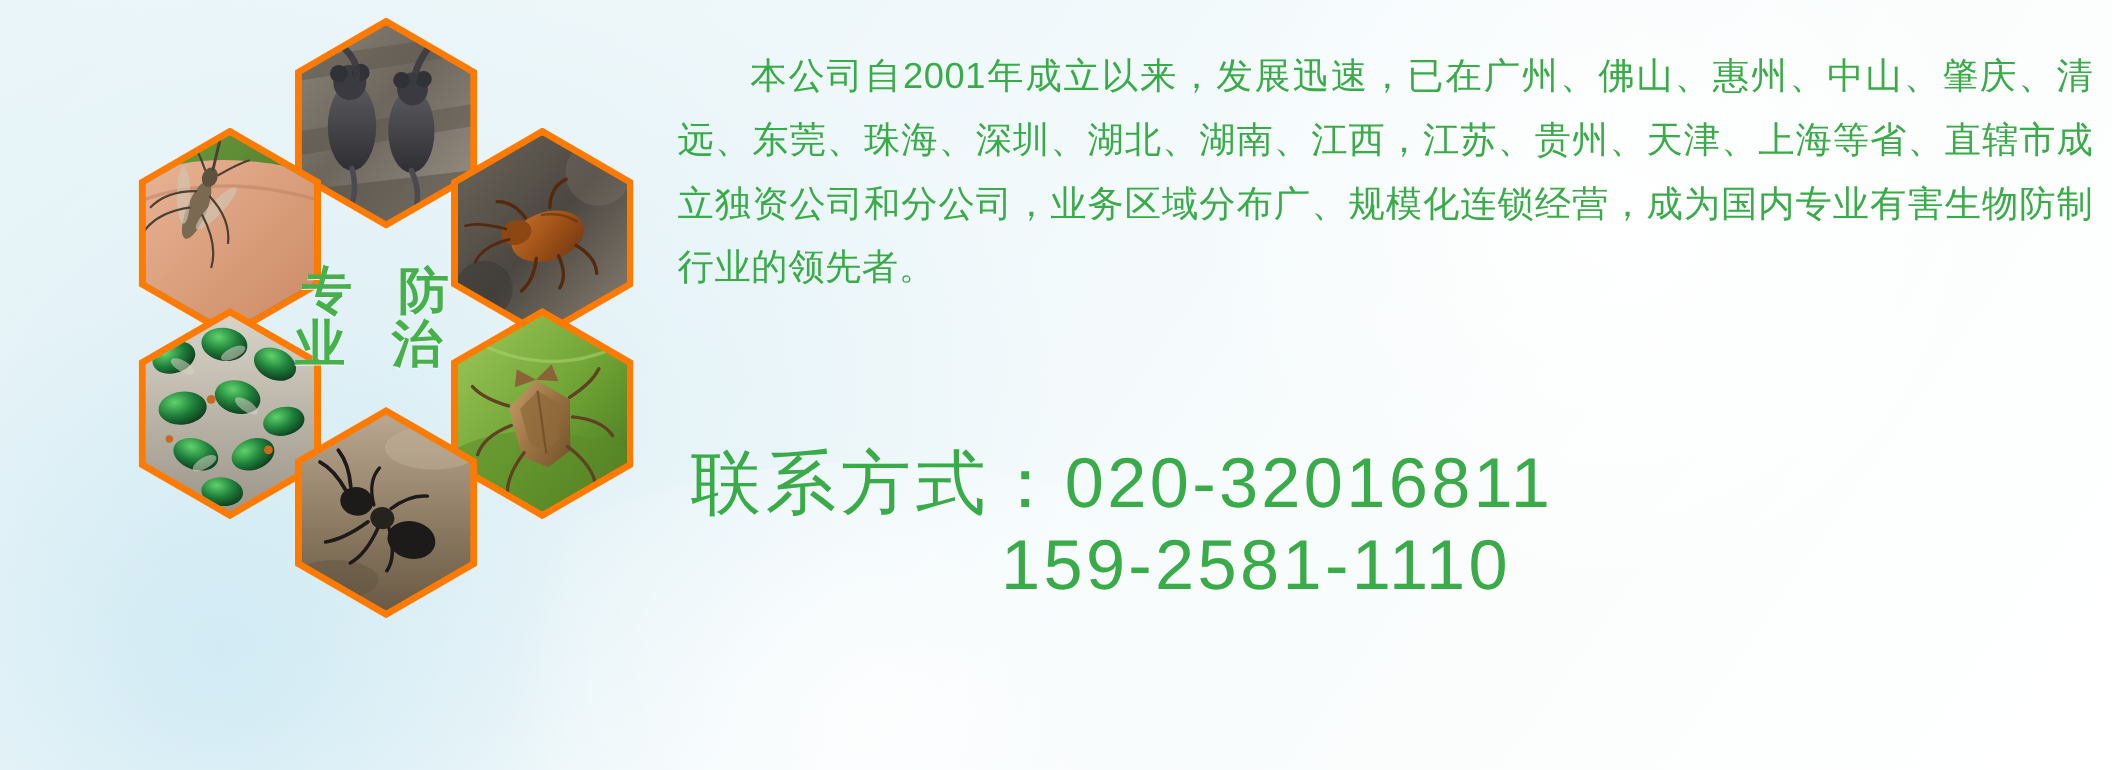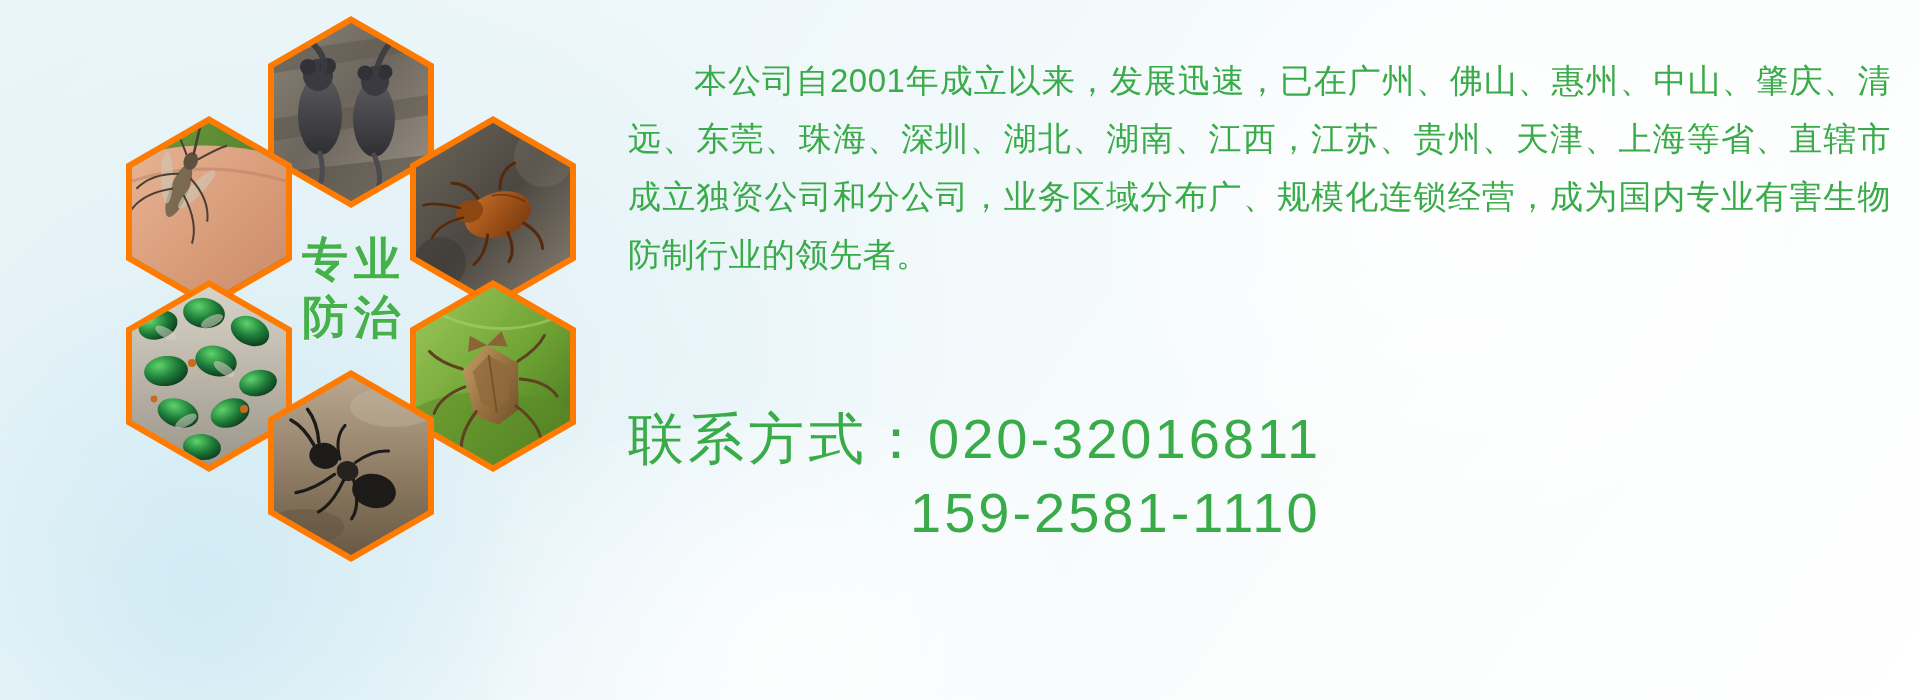--- a/index.html
+++ b/index.html
@@ -74,21 +74,21 @@
   .hex.h-ant        { left: 178px; top: 362px; }
 
   
   #hex-label {
     position: absolute;
     left: 178px;
     top: 190px;
     width: 166px;
     height: 180px;
     display: flex;
-    flex-direction: column;
+    flex-direction: row;
     align-items: center;
     justify-content: center;
     gap: 10px;
     z-index: 5;
   }
   #hex-label .ln {
     color: #46b14b;
     font-size: 46px;
     font-weight: bold;
     letter-spacing: 6px;
@@ -98,39 +98,39 @@
   }
 
   
   #copy {
     position: absolute;
     left: 612px;
     top: 36px;
     width: 1295px;
   }
   #copy p {
-    margin: 16px;
+    margin: 4px;
     color: #3aab49;
     font-size: 33px;
     line-height: 58px;
     letter-spacing: 0.5px;
     text-align: justify;
     text-justify: inter-character;
     text-indent: 66px;
     font-weight: 500;
   }
   #contact {
     position: absolute;
     left: 628px;
     top: 402px;
     width: 1290px;
     color: #3aab49;
   }
   #contact .phone-row {
-    font-size: 56px;
+    font-size: 64px;
     line-height: 74px;
     font-weight: 500;
     letter-spacing: 2px;
     white-space: nowrap;
   }
   #contact .phone-row.second {
     padding-left: 282px;
   }
   #contact .label { letter-spacing: 4px; }
   #contact .num { letter-spacing: 3px; }

